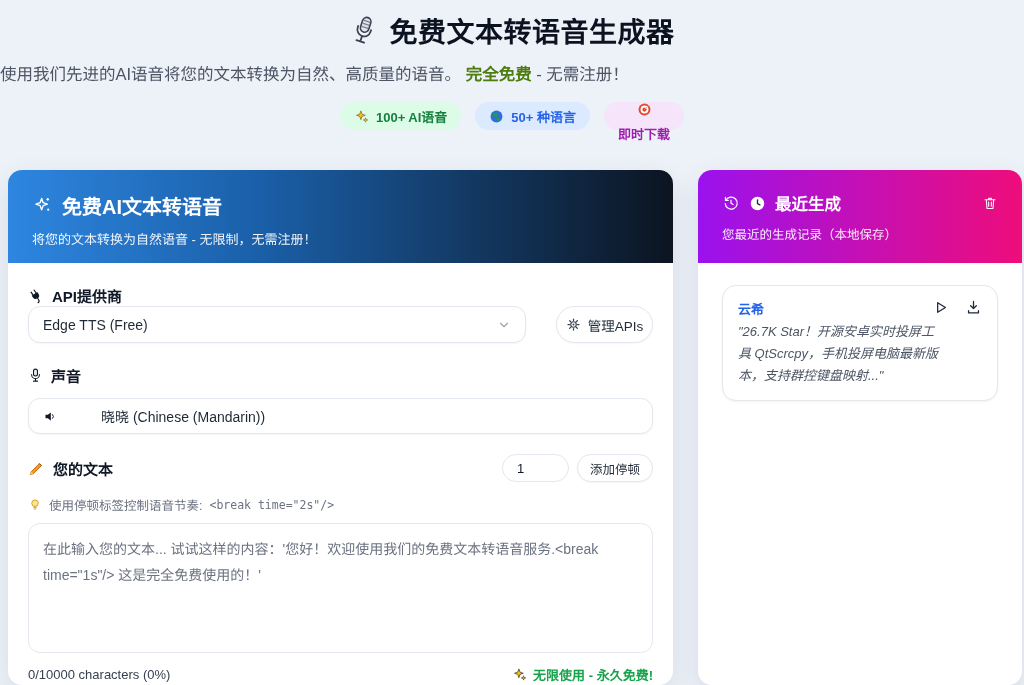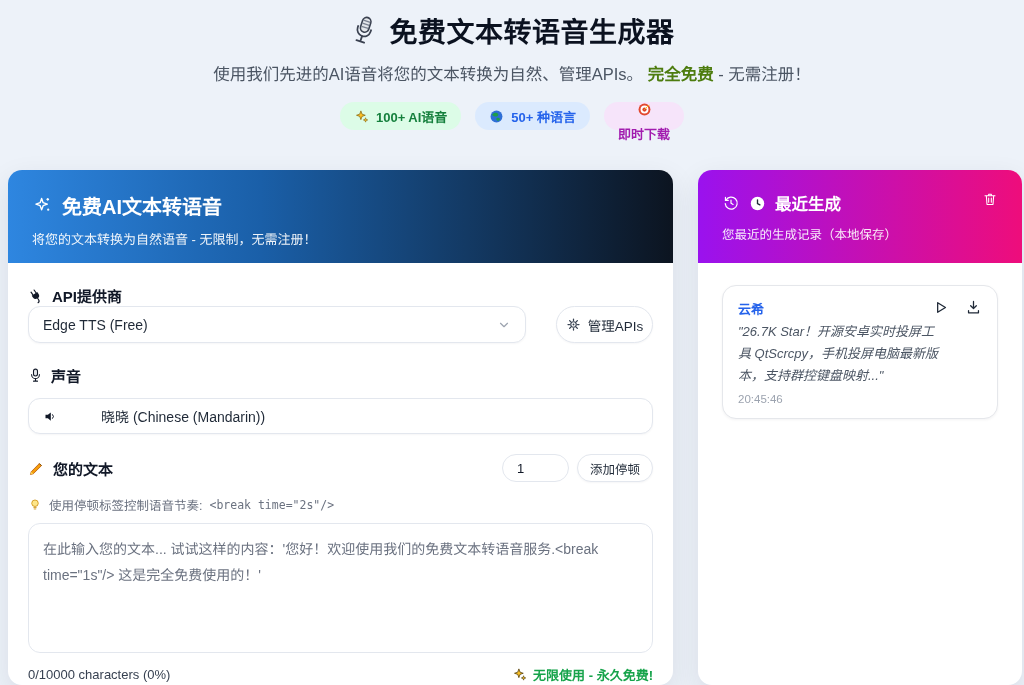--- a/index.html
+++ b/index.html
@@ -4,21 +4,21 @@
 <style>
   * { margin:0; padding:0; box-sizing:border-box; }
   html,body { width:1024px; height:685px; overflow:hidden; }
   body {
     font-family:"Liberation Sans","DejaVu Sans",sans-serif;
     background:#edf2f9;
     color:#111827;
     position:relative;
   }
   
-  .page-header { position:absolute; left:0; top:0; width:1024px; text-align:center; }
+  .page-header { position:absolute; left:0; top:0; width:1024px; }
   .page-title {
     margin-top:10px; display:flex; justify-content:center; align-items:center; gap:10px;
     font-size:28px; font-weight:800; color:#0b1220; letter-spacing:.5px;
   }
   .page-subtitle { margin-top:11px; font-size:16.5px; color:#4b5563; }
   .page-subtitle b { color:#4d7c0f; font-weight:800; }
   .badges { margin-top:17px; display:flex; justify-content:center; gap:14px; }
   .badge {
     display:inline-flex; align-items:center; gap:7px;
     height:28px; padding:0 14px; border-radius:999px; font-size:13px; font-weight:600;
@@ -35,21 +35,21 @@
   .card-left  { left:8px;  width:665px; height:515px; }
   .card-right { left:698px; width:324px; height:515px; }
 
   .card-head { padding:21px 24px 0 24px; height:93px; color:#fff; }
   .head-blue { background:linear-gradient(90deg,#2e86e0 0%,#1a5fa8 38%,#0c1420 100%); }
   .head-pink { background:linear-gradient(90deg,#9a12ee 0%,#ee0d7b 100%); }
   .head-title { display:flex; align-items:center; gap:9px; font-size:20px; font-weight:800; }
   .head-sub { margin-top:9px; font-size:13px; color:rgba(255,255,255,.92); }
   .card-right .head-title { font-size:16.5px; }
   .card-right .head-sub { font-size:12.5px; }
-  .head-row { display:flex; align-items:flex-start; }
+  .head-row { display:flex; align-items:center; }
   .head-row .spacer { flex:1; }
 
   .card-body { padding:22px 20px 0 20px; }
 
   .field-label { display:flex; align-items:center; gap:8px; font-size:15px; font-weight:800; color:#111827; }
   .ctrl-row { display:flex; gap:30px; margin-top:0; }
   .select {
     display:flex; align-items:center; gap:10px; background:#fff;
     border:1px solid #e3e7ee; border-radius:12px; height:37px; padding:0 14px;
     font-size:14px; color:#1f2937; box-shadow:0 1px 2px rgba(15,23,42,.04); cursor:pointer;
@@ -113,21 +113,21 @@
           <rect x="8.6" y="1.6" width="6.8" height="12" rx="3.4" fill="#e3e6ea" stroke="#3a4150" stroke-width="1.3"></rect>
           <path d="M9.2 4.6h5.6 M9.2 7.2h5.6 M9.2 9.8h5.6" stroke="#7a8190" stroke-width="1"></path>
           <path d="M6.6 9.8v1.9a5.4 5.4 0 0 0 10.8 0V9.8" fill="none" stroke="#3a4150" stroke-width="1.4"></path>
           <path d="M12 17.2v3.4 M8.8 21.6h6.4" stroke="#3a4150" stroke-width="1.5" stroke-linecap="round"></path>
         </g>
       </svg>
     </span>
     <span>免费文本转语音生成器</span>
   </div>
   <div class="page-subtitle">
-    <span>使用我们先进的AI语音将您的文本转换为自然、管理APIs。 </span><b>完全免费</b><span> - 无需注册！</span>
+    <span>使用我们先进的AI语音将您的文本转换为自然、高质量的语音。 </span><b>完全免费</b><span> - 无需注册！</span>
   </div>
   <div class="badges">
     <span class="badge green">
       <span class="icon">
         <svg width="15" height="15" viewBox="0 0 24 24">
           <path d="M11 3l1.8 5.2L18 10l-5.2 1.8L11 17l-1.8-5.2L4 10l5.2-1.8z" fill="#fbbf24" stroke="#8a6a10" stroke-width="1.2"></path>
           <path d="M18.5 14l.9 2.6 2.6.9-2.6.9-.9 2.6-.9-2.6-2.6-.9 2.6-.9z" fill="#fbbf24" stroke="#8a6a10" stroke-width="1"></path>
         </svg>
       </span>
       <span>100+ AI语音</span>
@@ -324,16 +324,15 @@
             <span class="icon">
               <svg width="17" height="17" viewBox="0 0 24 24" fill="none" stroke="#1f2937" stroke-width="1.8" stroke-linecap="round" stroke-linejoin="round">
                 <path d="M12 3.5v9.5 M8 9.5l4 4 4-4"></path>
                 <path d="M5 16.5v3h14v-3"></path>
               </svg>
             </span>
           </button>
         </span>
       </div>
       <div class="hist-text">"26.7K Star！开源安卓实时投屏工具 QtScrcpy，手机投屏电脑最新版本，支持群控键盘映射..."</div>
-      <div class="hist-time">20:45:46</div>
     </div>
   </div>
 </section>
 
 </body></html>

